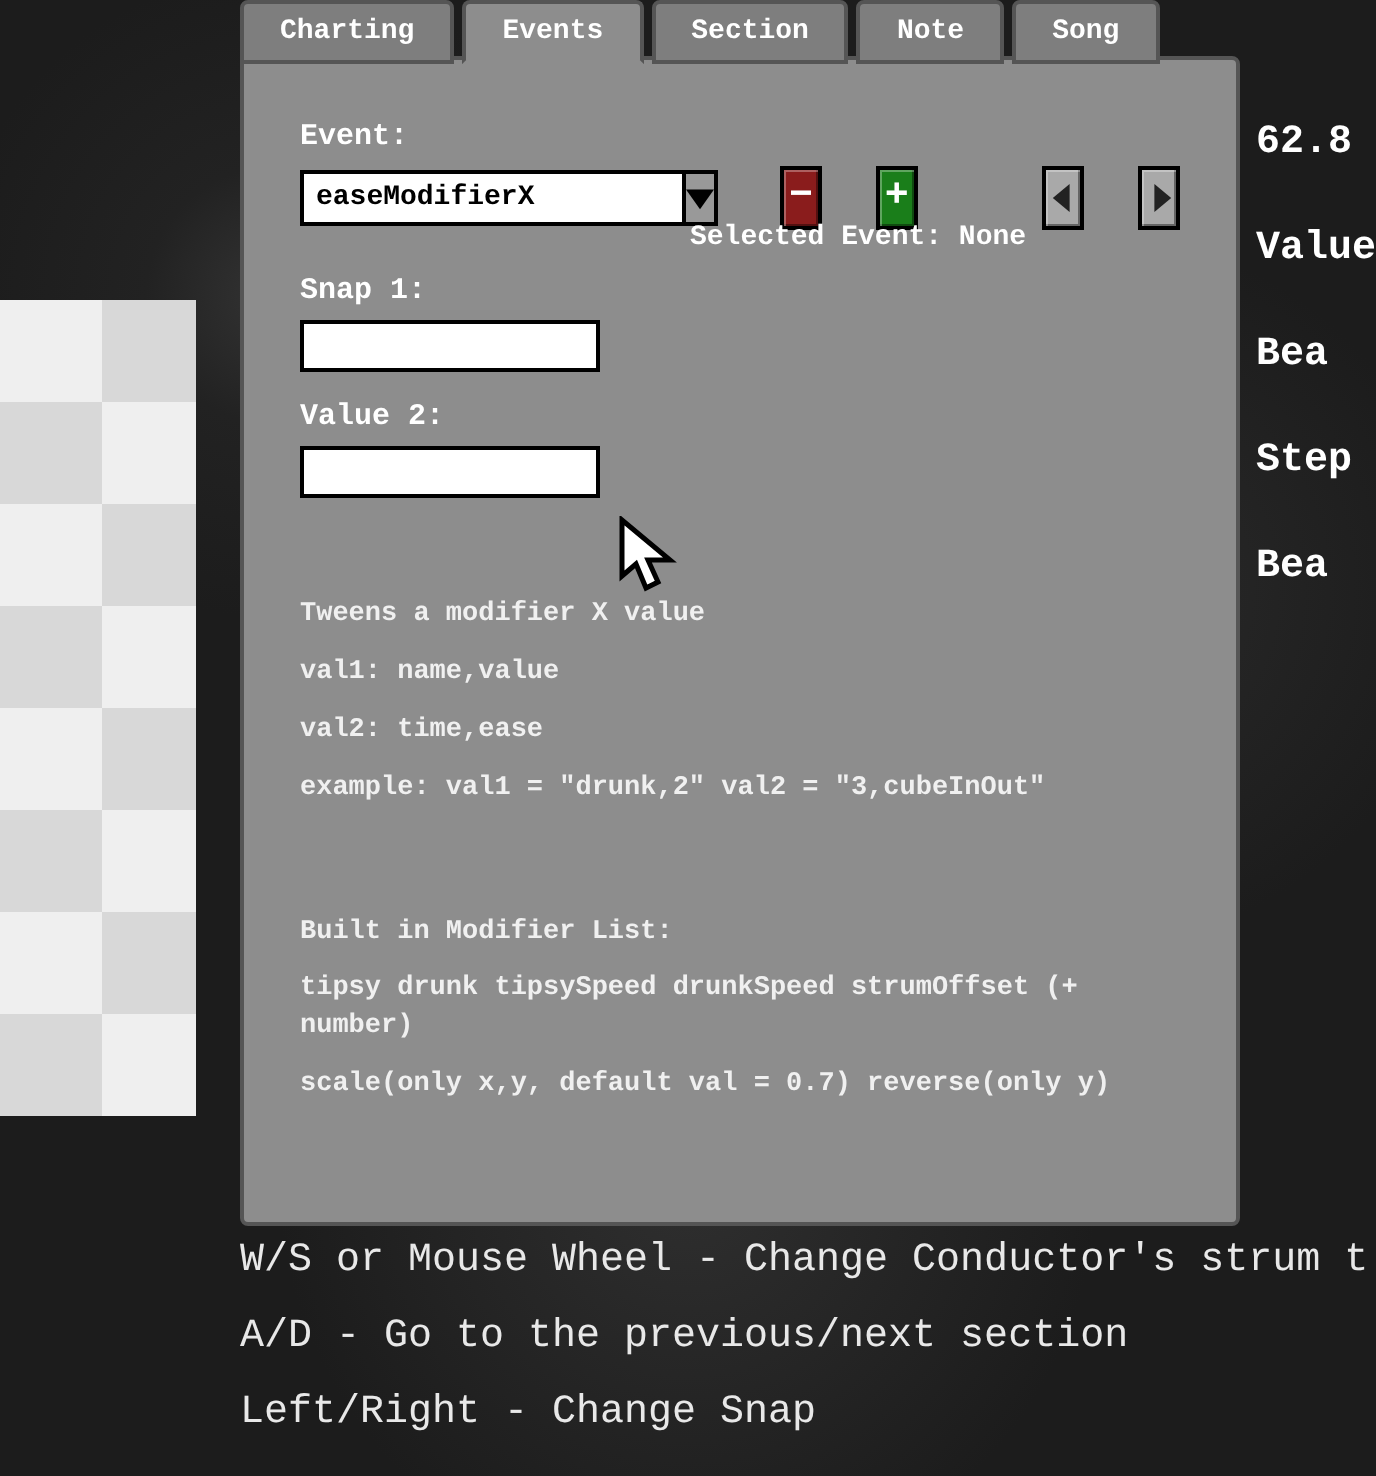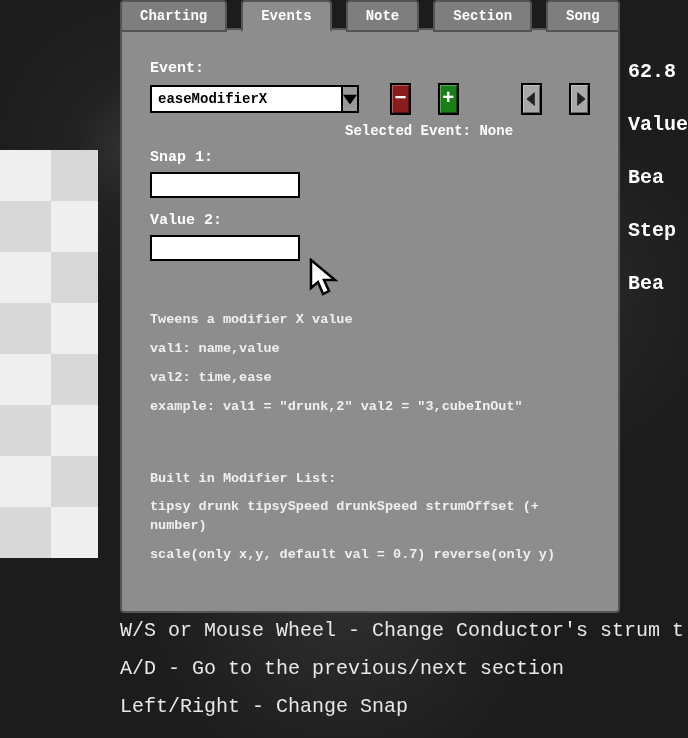--- a/index.html
+++ b/index.html
@@ -28,21 +28,21 @@
       linear-gradient(-45deg, transparent 75%, #d8d8d8 75%),
       #efefef;
     background-size: 102px 102px;
     background-position: 0 0, 0 51px, 51px -51px, -51px 0;
   }
   
   .tabs {
     position: absolute;
     left: 120px; top: 0;
     display: flex;
-    gap: 14px;
+    gap: 4px;
     z-index: 3;
   }
   .tab {
     padding: 6px 18px;
     background: #7e7e7e;
     color: #fff;
     font-weight: bold;
     font-size: 14px;
     border: 2px solid #555;
     border-radius: 4px 4px 0 0;
@@ -63,21 +63,21 @@
     padding: 30px 28px;
     color: #fff;
     z-index: 2;
   }
   .label {
     font-weight: bold;
     font-size: 15px;
     margin-bottom: 6px;
     color: #fff;
   }
-  .row { display: flex; align-items: center; gap: 27px; margin-bottom: 12px; }
+  .row { display: flex; align-items: center; gap: 27px; }
   .select-wrap {
     display: flex;
     width: 180px;
   }
   .select-input {
     flex: 1;
     height: 28px;
     border: 2px solid #000;
     background: #fff;
     color: #000;
@@ -163,22 +163,22 @@
 </style>
 </head>
 <body>
 
 <div class="bg-texture"></div>
 <div class="checker-strip"></div>
 
 <div class="tabs">
   <div class="tab">Charting</div>
   <div class="tab active">Events</div>
+  <div class="tab">Section</div>
   <div class="tab">Note</div>
-  <div class="tab">Section</div>
   <div class="tab">Song</div>
 </div>
 
 <div class="panel">
   <div class="label">Event:</div>
   <div class="row">
     <div class="select-wrap">
       <input class="select-input" value="easeModifierX" style="">
       <div class="select-btn">
         <svg viewBox="0 0 10 10">

